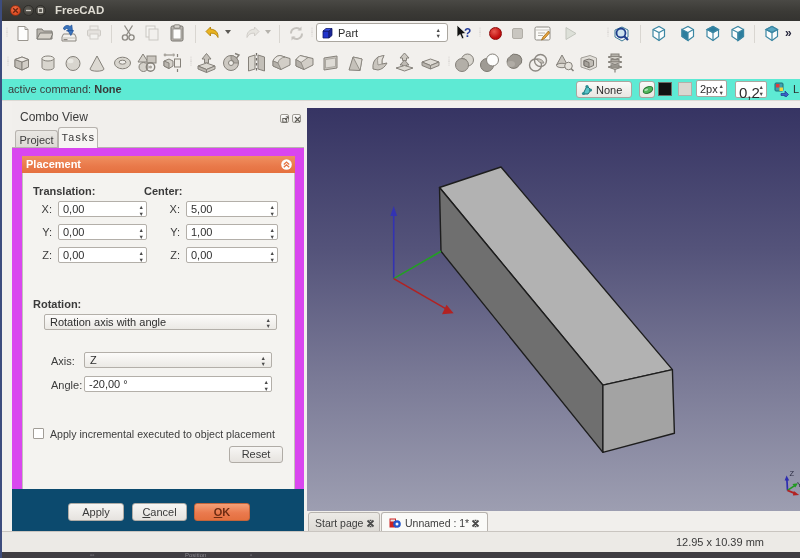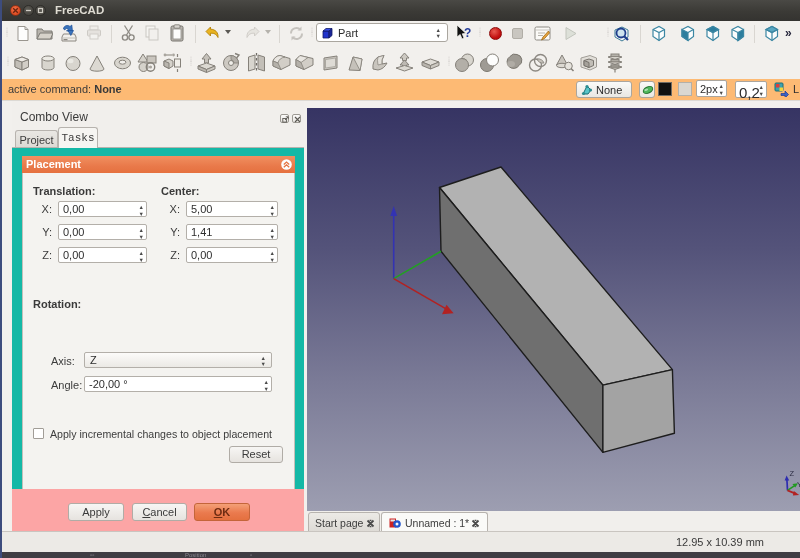--- a/index.html
+++ b/index.html
@@ -10,53 +10,53 @@
 #titlebar { position:absolute; left:0; top:0; width:800px; height:21px;
   background:linear-gradient(#4a4945,#3b3a36 55%,#343330); }
 #edgeL { position:absolute; left:0; top:0; width:2px; height:558px; background:#3d4c7d; z-index:50; }
 #titlebar .wbtn { position:absolute; top:5px; width:11px; height:11px; border-radius:50%; }
 #titlebar .wbtn svg { display:block; position:absolute; left:0; top:0; }
 #ttext { position:absolute; left:55px; top:4px; color:#dfdcd3; font-size:11.5px; font-weight:bold; }
 
 
 #tb1 { position:absolute; left:0; top:21px; width:800px; height:26px; background:#f2f0ed; }
 #tb2 { position:absolute; left:0; top:47px; width:800px; height:32px; background:#f2f0ed; }
-#row3 { position:absolute; left:0; top:79px; width:800px; height:22px; background:#fdba74; border-bottom:1px solid #dcd9d4;}
+#row3 { position:absolute; left:0; top:79px; width:800px; height:22px; background:#5eead4; border-bottom:1px solid #dcd9d4;}
 .ic { position:absolute; }
 .vsep { position:absolute; top:4px; width:1px; height:18px; background:#d9d6d1; }
 .grip { position:absolute; font-size:6px; line-height:4px; color:#b7b3ad; }
 
 
 #main { position:absolute; left:0; top:101px; width:800px; height:430px; background:#f2f0ed;margin-left:12px; }
 
 
 #dock { position:absolute; left:0; top:0; width:292px; height:430px; background:#f1efec; }
 #dockhead { position:absolute; left:8px; top:9px; font-size:12px; color:#3a3a3a; }
 .dhbtn { position:absolute; top:13px; width:9px; height:9px; border:1px solid #9d9a94; border-radius:2px; background:linear-gradient(#fbfaf9,#e8e6e2); }
 .tab { position:absolute; font-size:11px; color:#3c3c3c; text-align:center; }
 #tabProject { left:3px; top:29px; width:43px; height:18px; background:linear-gradient(#e9e7e3,#dcd9d4); border:1px solid #b7b3ae; border-bottom:none; border-radius:3px 3px 0 0; line-height:18px; }
 #tabTasks { left:46px; top:26px; width:40px; height:21px; background:#f6f5f2; border:1px solid #b7b3ae; border-bottom:none; border-radius:3px 3px 0 0; line-height:20px; z-index:2;font-family:Liberation Mono, monospace;}
-#taskarea { position:absolute; left:0px; top:46px; width:292px; height:384px; background:#14b8a6; border-top:1px solid #b7b3ae; }
+#taskarea { position:absolute; left:0px; top:46px; width:292px; height:384px; background:#d946ef; border-top:1px solid #b7b3ae; }
 
 
 #pbox { position:absolute; left:10px; top:8px; width:273px; height:334px; background:#f4f3f0; border:1px solid #c3bfb9; border-top:none;}
 #phead { position:absolute; left:10px; top:8px; width:273px; height:17px;
   background:linear-gradient(#f09060,#e9794a 60%,#e5713f); color:#fff; font-weight:bold; font-size:11px; line-height:17px; padding-left:4px; }
 .blabel { position:absolute; font-size:11px; font-weight:bold; color:#3a3a3a; }
 .flabel { position:absolute; font-size:11px; color:#3c3c3c; }
 .rlabel { position:absolute; font-size:11px; color:#3c3c3c; text-align:right; }
 .spin { position:absolute; height:16px; background:#fff; border:1px solid #b3afa9; border-radius:2px; font-size:11px; color:#2e2e2e; }
 .spin .val { position:absolute; left:4px; top:1px; }
 .sbtn { position:absolute; right:1px; top:0px; width:9px; height:14px; }
 .sbtn i,.arr { position:absolute; font-size:5.5px; font-style:normal; color:#4a4a4a; line-height:5px; }
 .combo { position:absolute; height:15px; background:linear-gradient(#fcfbfa,#ebe9e5); border:1px solid #b3afa9; border-radius:2px; font-size:11px; color:#2e2e2e; }
 .combo .val { position:absolute; left:5px; top:0.5px; }
 .btn { position:absolute; background:linear-gradient(#f7f6f4,#e6e3df); border:1px solid #b0aca6; border-radius:3px; font-size:11px; color:#3a3a3a; text-align:center; }
 
-#btnrow { position:absolute; left:0; top:388px; width:292px; height:42px; background:#fca5a5; }
+#btnrow { position:absolute; left:0; top:388px; width:292px; height:42px; background:#0c4a6e; }
 #btnOK { position:absolute; left:182px; top:14px; width:56px; height:18px; background:linear-gradient(#f4a077,#ea7a4e 55%,#e4703f); border:1px solid #c4653a; border-radius:3px; color:#6e2c12; font-weight:bold; font-size:11px; text-align:center; line-height:16px; }
 
 
 #vp { position:absolute; left:295px; top:7px; width:500px; height:403px;
   background:linear-gradient(#363463 0%, #54537a 35%, #7b7b97 68%, #9d9eb1 100%); }
 #vpright { position:absolute; left:795px; top:0px; width:5px; height:430px; background:linear-gradient(90deg,#c9c7c3,#e0ddd9 70%); border-right:1px solid #a3a09b; }
 
 
 #mditabs { position:absolute; left:292px; top:410px; width:508px; height:22px; background:#f1efec; }
 .mtab { position:absolute; top:1px; height:21px; font-size:10.5px; color:#3c3c3c; }
@@ -415,21 +415,21 @@
       <div id="taskarea">
         <div id="pbox"></div>
         <div id="phead">Placement
           <svg width="11" height="11" viewBox="0 0 11 11" style="position:absolute; right:3px; top:3px;">
               <circle cx="5.5" cy="5.5" r="5.3" fill="#fdfdfd"></circle>
               <path d="M2.8 5.6 L5.5 3.1 L8.2 5.6 M2.8 8.3 L5.5 5.8 L8.2 8.3" fill="none" stroke="#e57442" stroke-width="1.3"></path>
             </svg>
         </div>
         <div id="pcontent" style="position:absolute; left:10px; top:25px; width:273px; height:317px; overflow:hidden;">
           <div class="blabel" style="left:11px; top:12px;">Translation:</div>
-          <div class="blabel" style="left:139px; top:12px;text-align:right;">Center:</div>
+          <div class="blabel" style="left:122px; top:12px;text-align:right;">Center:</div>
           <div class="rlabel" style="left:0px; top:30px; width:30px;">X:</div>
           <div class="spin" style="left:36px; top:28px; width:89px;">
               <span class="val">0,00</span>
               <span class="sbtn">
                 <i style="right:1px;top:3px;">▲</i>
                 <i style="right:1px;top:10px;">▼</i>
               </span>
             </div>
           <div class="rlabel" style="left:128px; top:30px; width:30px;">X:</div>
           <div class="spin" style="left:164px; top:28px; width:92px;">
@@ -442,21 +442,21 @@
           <div class="rlabel" style="left:0px; top:53px; width:30px;">Y:</div>
           <div class="spin" style="left:36px; top:51px; width:89px;">
               <span class="val">0,00</span>
               <span class="sbtn">
                 <i style="right:1px;top:3px;">▲</i>
                 <i style="right:1px;top:10px;">▼</i>
               </span>
             </div>
           <div class="rlabel" style="left:128px; top:53px; width:30px;">Y:</div>
           <div class="spin" style="left:164px; top:51px; width:92px;">
-              <span class="val">1,41</span>
+              <span class="val">1,00</span>
               <span class="sbtn">
                 <i style="right:1px;top:3px;">▲</i>
                 <i style="right:1px;top:10px;">▼</i>
               </span>
             </div>
           <div class="rlabel" style="left:0px; top:76px; width:30px;">Z:</div>
           <div class="spin" style="left:36px; top:74px; width:89px;">
               <span class="val">0,00</span>
               <span class="sbtn">
                 <i style="right:1px;top:3px;">▲</i>
@@ -465,36 +465,41 @@
             </div>
           <div class="rlabel" style="left:128px; top:76px; width:30px;">Z:</div>
           <div class="spin" style="left:164px; top:74px; width:92px;">
               <span class="val">0,00</span>
               <span class="sbtn">
                 <i style="right:1px;top:3px;">▲</i>
                 <i style="right:1px;top:10px;">▼</i>
               </span>
             </div>
           <div class="blabel" style="left:11px; top:125px;">Rotation:</div>
+          <div class="combo" style="left:22px; top:141px; width:233px; height:16px;">
+              <span class="val">Rotation axis with angle</span>
+            <span class="arr" style="right:5px;top:3px;">▲</span>
+              <span class="arr" style="right:5px;top:8.5px;">▼</span>
+            </div>
           <div class="flabel" style="left:29px; top:182px;">Axis:</div>
           <div class="combo" style="left:62px; top:179px; width:188px; height:16px;">
               <span class="val">Z</span>
             <span class="arr" style="right:5px;top:3px;">▲</span>
               <span class="arr" style="right:5px;top:8.5px;">▼</span>
             </div>
           <div class="flabel" style="left:29px; top:206px;">Angle:</div>
           <div class="spin" style="left:62px; top:203px; width:188px;">
               <span class="val">-20,00 °</span>
             <span class="sbtn">
                 <i style="right:1px;top:3px;">▲</i>
                 <i style="right:1px;top:10px;">▼</i>
               </span>
             </div>
           <div id="cbox2" style="position:absolute; left:11px; top:255px; width:11px; height:11px; background:#fff; border:1px solid #a19d97; border-radius:1px;"></div>
-          <div class="flabel" style="left:28px; top:255px; font-size:10.6px;">Apply incremental changes to object placement</div>
+          <div class="flabel" style="left:28px; top:255px; font-size:10.6px;">Apply incremental executed to object placement</div>
           <div class="btn" style="left:207px; top:273px; width:54px; height:17px; line-height:15px;">Reset</div>
         </div>
       </div>
       <div id="btnrow">
         <div class="btn" style="left:56px; top:14px; width:56px; height:18px; line-height:16px;">Apply</div>
         <div class="btn" style="left:120px; top:14px; width:55px; height:18px; line-height:16px;"><u>C</u>ancel</div>
         <div id="btnOK"><u>O</u>K</div>
       </div>
     </div>
 

